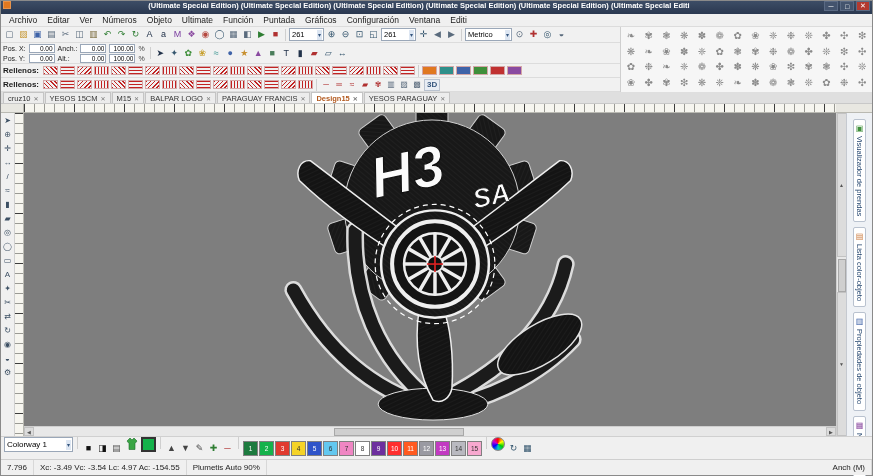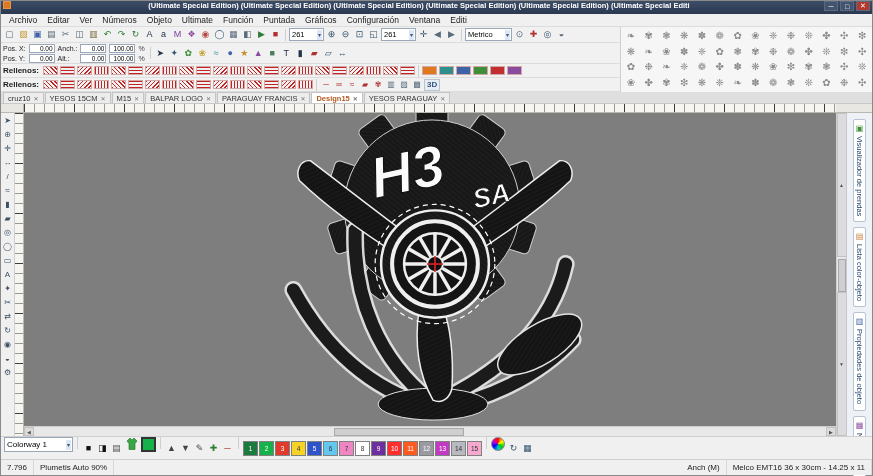--- a/index.html
+++ b/index.html
@@ -644,19 +644,19 @@
     <div class="colorwheel"></div>
     <div class="icon-strip">
 
     <div class="icon" title="cycle-colors-icon" style="color: rgb(53, 86, 110);">↻</div>
         <div class="icon" title="thread-catalog-icon" style="color: rgb(53, 86, 110);">▦</div>
       </div>
   </div>
 
   <div class="statusbar">
     <div class="cell">7.796</div>
+    <div class="cell">Xc:  -3.49 Vc:  -3.54 Lc:  4.97 Ac: -154.55</div>
     <div class="cell">Plumetis Auto 90%</div>
     <div class="cell spacer"></div>
     <div class="cell">Anch (M)</div>
-    <div class="cell">Melco EMT16 36 x 30cm - 14.25 x 11</div>
   </div>
 
 </div>
 
 </body></html>

